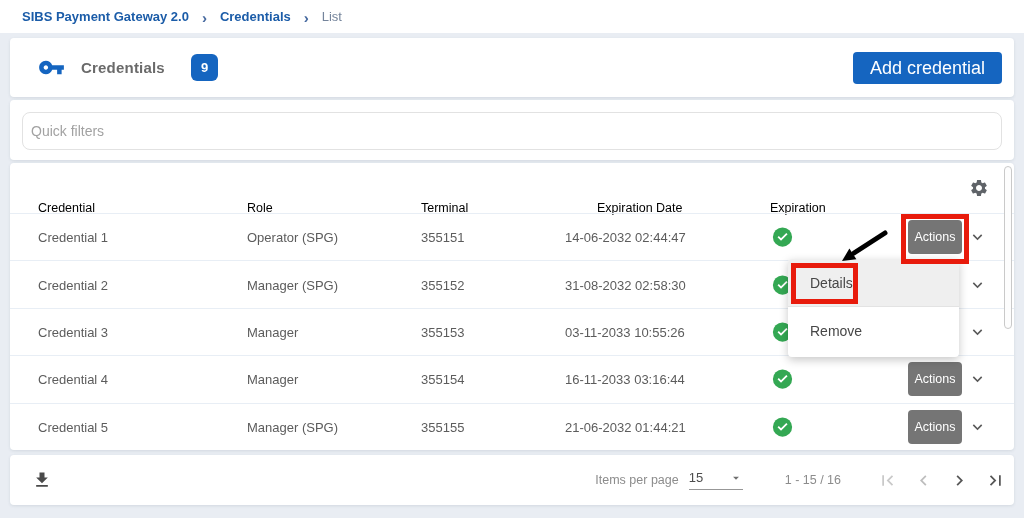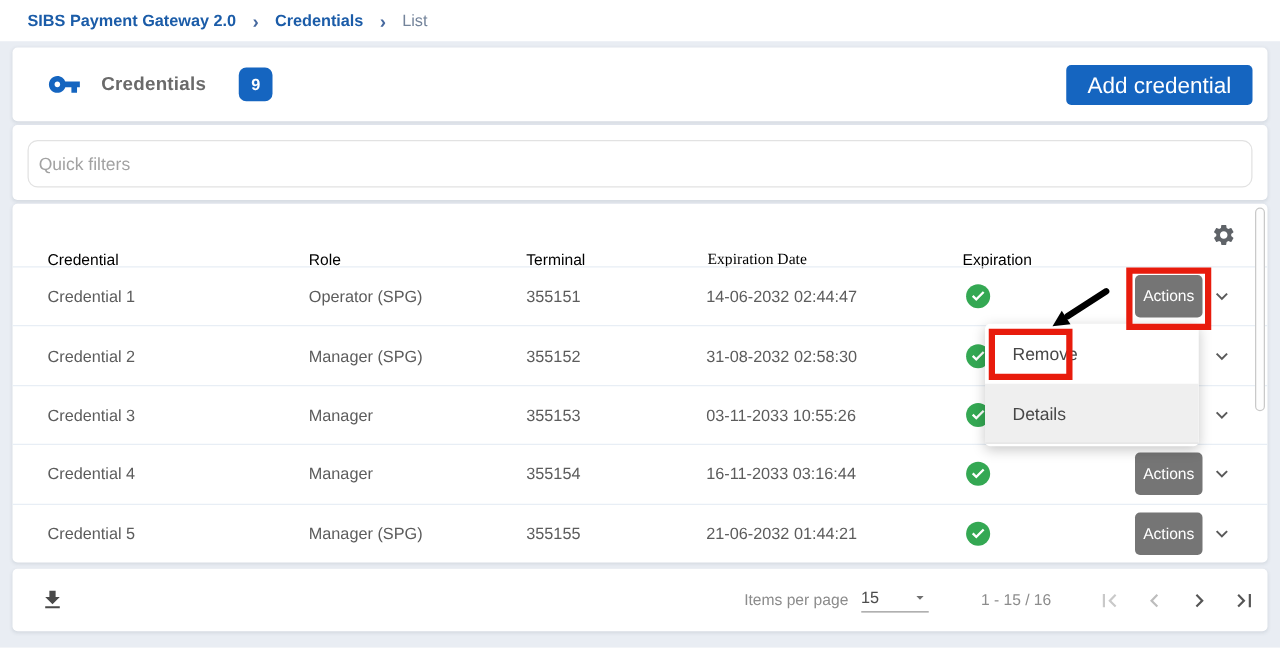--- a/index.html
+++ b/index.html
@@ -31,21 +31,21 @@
   .filters-input { position:absolute; left:12px; top:12px; width:980px; height:38px; border:1px solid #e2e2e2;
                    border-radius:8px; padding:0 8px; font-size:14px; color:#444; outline:none;
                    font-family:"Liberation Sans",sans-serif; }
   .filters-input::placeholder { color:#a2a2a2; }
 
   
   .card-table { left:10px; top:163px; width:1004px; height:287px; }
   .thead { position:relative; height:50px; }
   .th { position:absolute; top:50%; transform:translateY(-50%); font-size:12.5px; color:#000000;margin-top:20px; }
   .th-credential { left:28px; } .th-role { left:237px; } .th-terminal { left:411px; }
-  .th-date { left:556px;font-family:Liberation Serif, serif; } .th-exp { left:760px; }
+  .th-date { left:587px; } .th-exp { left:760px; }
   .gear-btn { position:absolute; right:25px; top:50%; transform:translateY(-50%); width:20px; height:20px;
               color:#5f6368; cursor:pointer; background:none; border:none; padding:0; }
   .rows { position:absolute; left:0; top:50px; width:1004px; height:237px; display:flex; flex-direction:column; }
   .row { position:relative; flex:1; border-top:1px solid #e8eef5; }
   .cell { position:absolute; top:50%; transform:translateY(-50%); font-size:13px; color:#5c5c5c; }
   .c1 { left:28px; } .c2 { left:237px; } .c3 { left:411px; } .c4 { left:555px; }
   .check { position:absolute; left:762px; top:50%; transform:translateY(-50%); width:21px; height:21px; }
   .actions-btn { position:absolute; right:52px; top:50%; transform:translateY(-50%); width:54px; height:34px;
                  background:#757575; color:#fff; font-size:12.5px; border:none; border-radius:4px;
                  font-family:"Liberation Sans",sans-serif; cursor:pointer; }
@@ -232,22 +232,22 @@
               <path d="M10 6 8.59 7.41 13.17 12l-4.58 4.59L10 18l6-6z"></path>
             </svg></button>
         <button class="pg-btn pg-last"><svg viewBox="0 0 24 24" fill="currentColor">
               <path d="M5.59 7.41 10.18 12l-4.59 4.59L7 18l6-6-6-6zM16 6h2v12h-2z"></path>
             </svg></button>
       </div>
     </div>
   </div>
 
   <div class="menu">
+    <div class="menu-item hl">Details</div>
     <div class="menu-item">Remove</div>
-    <div class="menu-item hl">Details</div>
   </div>
 
   <div class="anno-box anno-actions"></div>
   <div class="anno-box anno-details"></div>
   <svg class="anno-arrow" viewBox="0 0 62 44">
     <line x1="55" y1="9" x2="24" y2="29" stroke="#000" stroke-width="5" stroke-linecap="round"></line>
     <polygon points="12,37 26.4,35.3 19.4,24.5" fill="#000"></polygon>
   </svg>
 
 </div>

